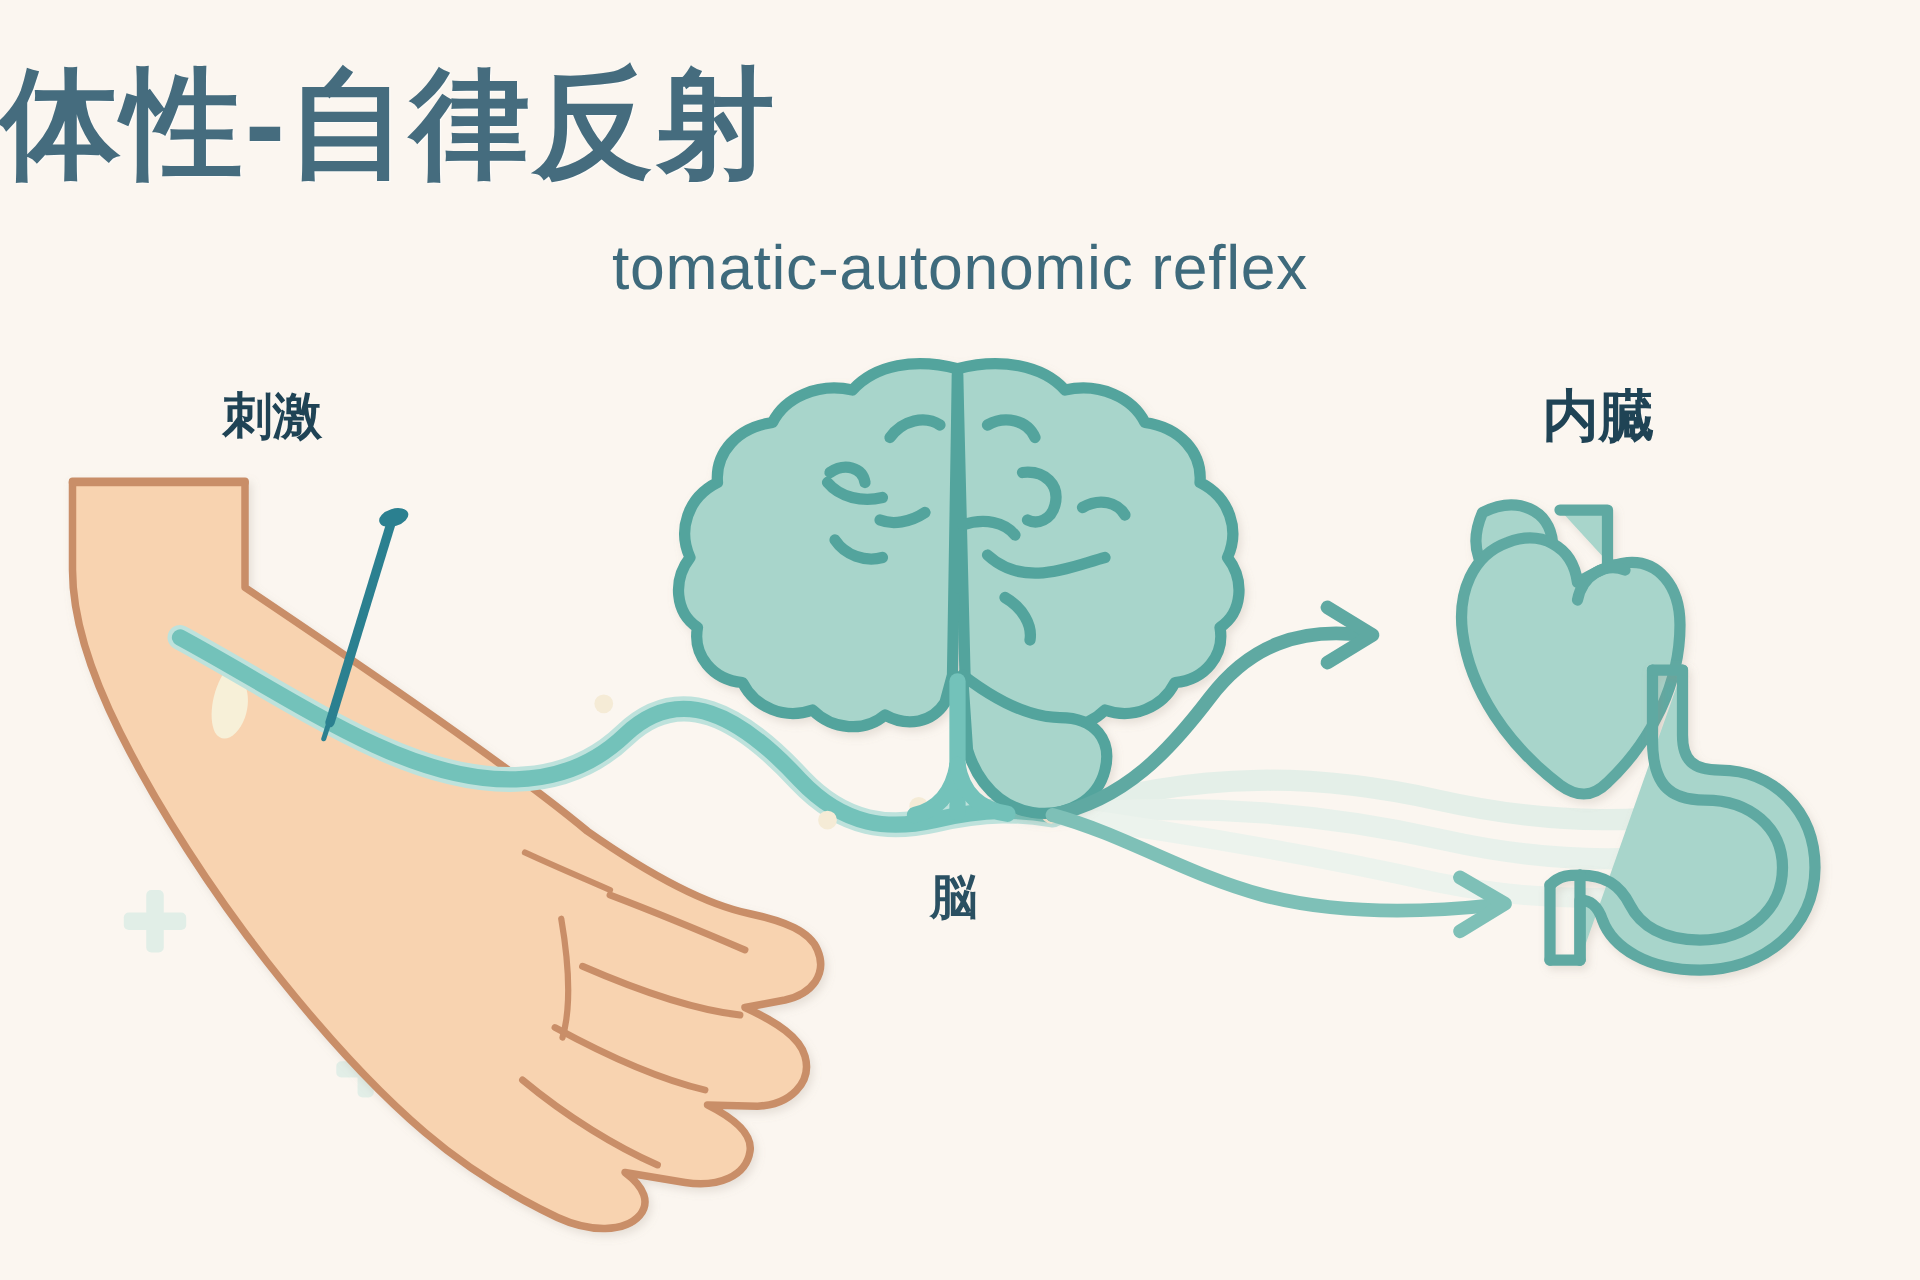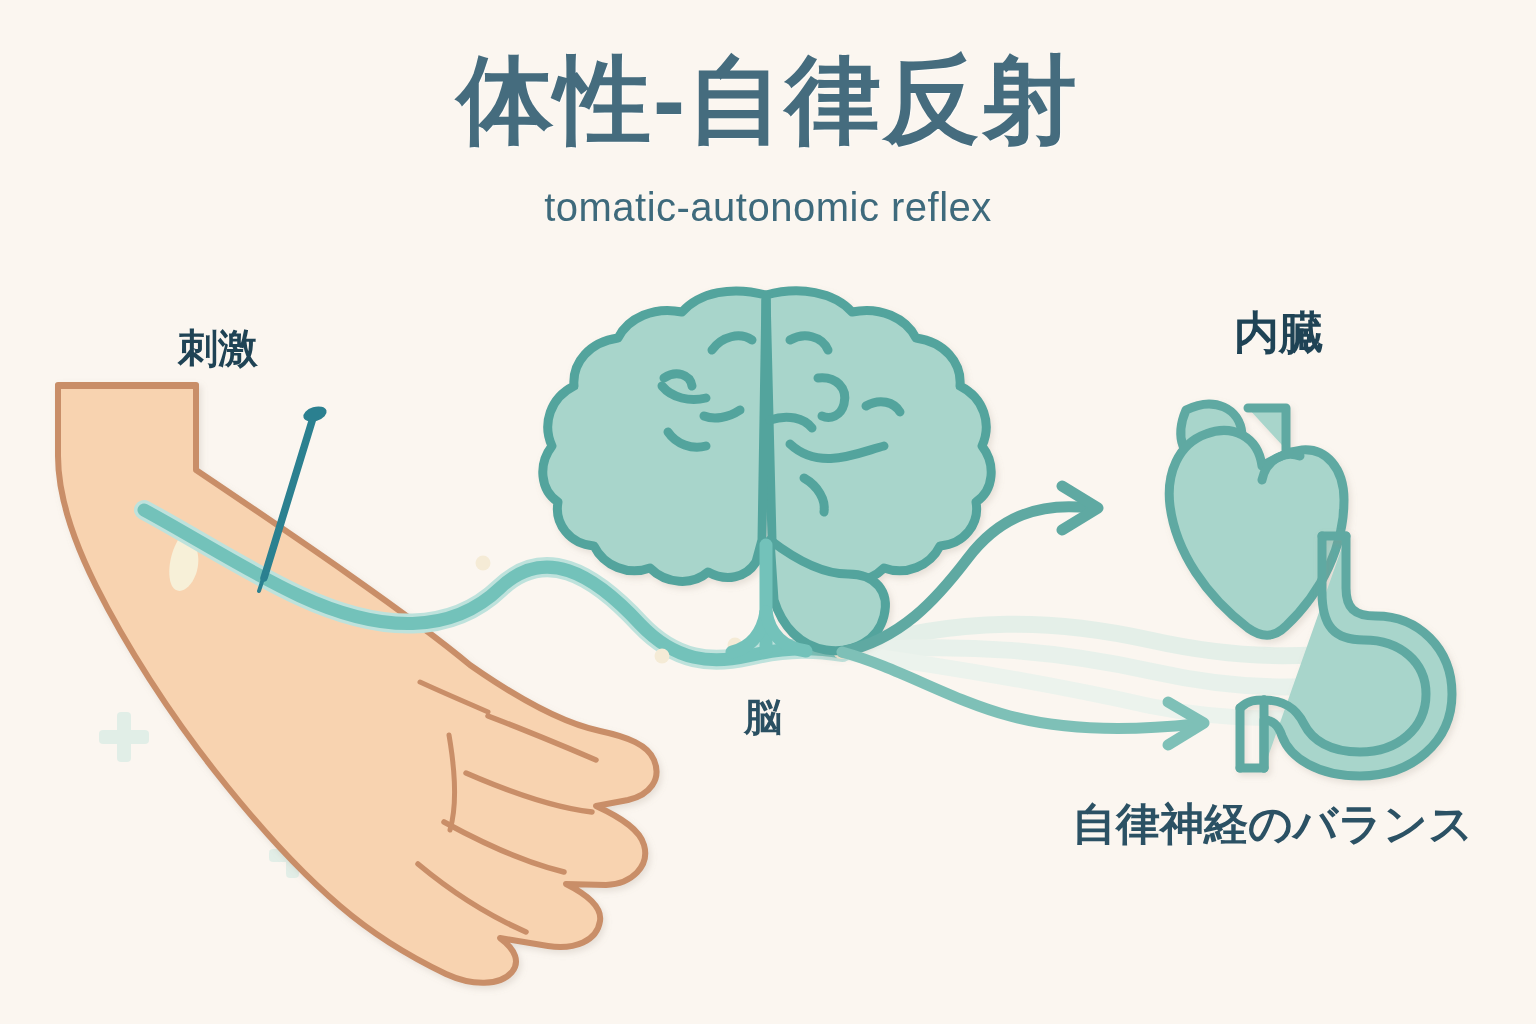--- a/index.html
+++ b/index.html
@@ -18,41 +18,40 @@
   #artboard {
     position:absolute;
     inset:0;
     width:1536px; height:1024px;
   }
   
   .txt { position:absolute; white-space:nowrap; color:#3D6375; }
 
   #title {
     left:0; right:0; top:48px;
-    text-align:center;
+    text-align:left;
     font-size:96px;
     font-weight:700;
     letter-spacing:2px;
     line-height:1.08;
     color:#456C7E;
     text-shadow:1px 1px 0 rgba(255,255,255,.55);
   }
   #subtitle {
     left:0; right:0; top:185px;
     text-align:center;
-    font-size:40px;
+    font-size:50px;
     font-weight:400;
     letter-spacing:.5px;
     color:#3E6A7C;
   }
   #label-stimulus {
     left:178px; top:305px;
     font-size:40px; font-weight:700;
     color:#1F4355;
-    margin-top:16px;
   }
   #label-brain {
     left:744px; top:692px;
     font-size:38px; font-weight:700;
     color:#2A5062;
   }
   #label-viscera {
     left:1234px; top:303px;
     font-size:45px; font-weight:700;
     color:#1F4355;
@@ -281,15 +280,14 @@
   <div class="txt" id="title">体性-自律反射</div>
 
   <div class="txt" id="subtitle">tomatic-autonomic reflex</div>
 
   <div class="txt" id="label-stimulus">刺激</div>
 
   <div class="txt" id="label-brain">脳</div>
 
   <div class="txt" id="label-viscera">内臓</div>
 
-  <div class="txt" id="label-balance">自律神経のバランス</div>
 
 </div>
 
 </body></html>

